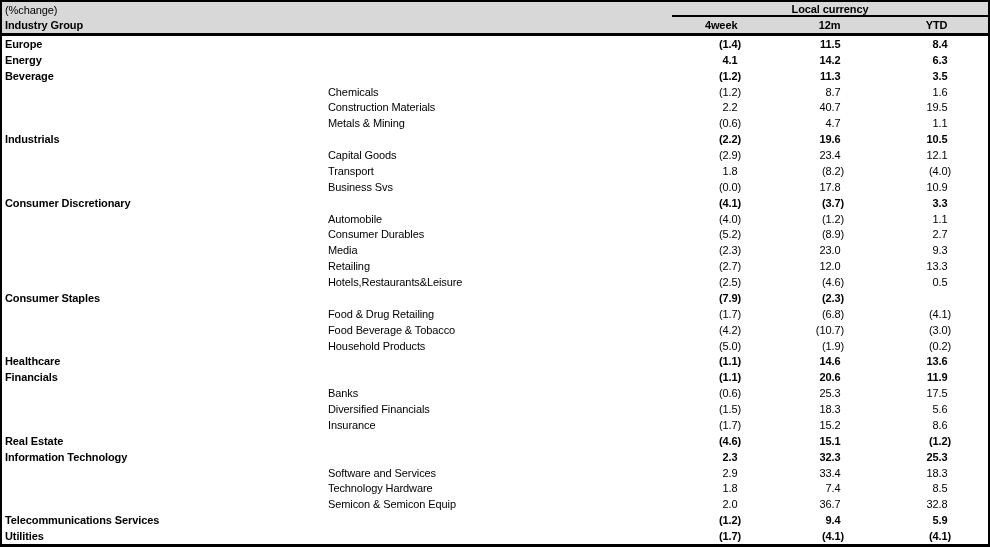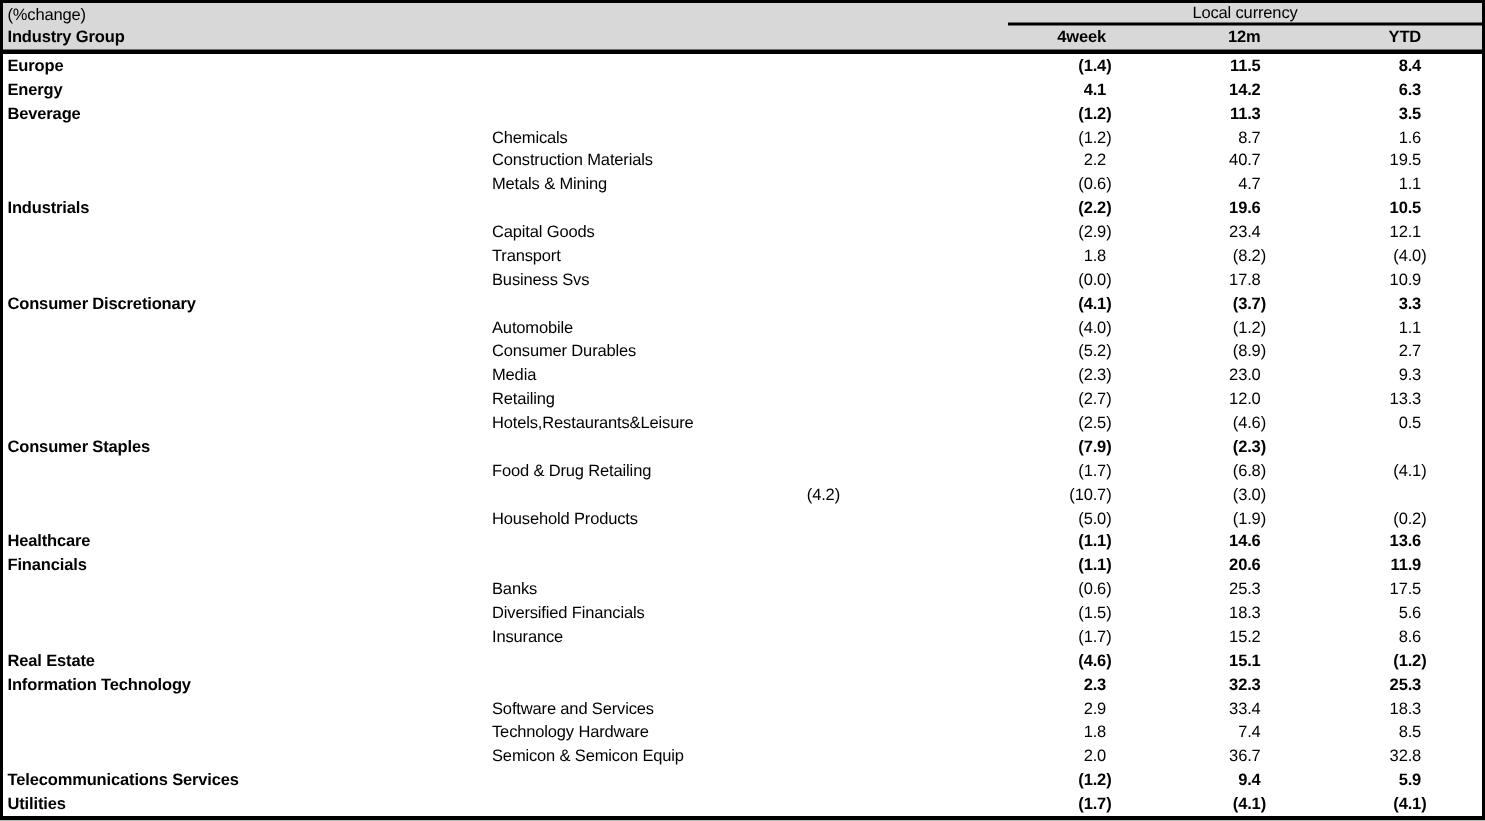--- a/index.html
+++ b/index.html
@@ -8,39 +8,39 @@
   .sheet {
     position: relative;
     width: 990px;
     height: 547px;
     border: 2px solid #000;
     border-bottom-width: 3px;
     font-family: "Liberation Sans", sans-serif;
     font-size: 11px;
     color: #000;
     letter-spacing: -0.1px;
-    background: #86efac;
+    background: #0ea5e9;
     overflow: hidden;
   }
 
   
   .thead {
     height: 34px;
     background: #d8d8d8;
     border-bottom: 3px solid #000;
   }
   .hrow1 { position: relative; height: 15px; }
   .pct {
     position: absolute; left: 3px; top: 0; bottom: 0;
     display: flex; align-items: center;
   }
   .lc {
     position: absolute; left: 670px; right: 0; top: 0; bottom: 0;
     display: flex; align-items: center; justify-content: center;
-    font-weight: normal;
+    font-weight: bold;
     border-bottom: 2px solid #000;
   }
   .hrow2 { height: 16px; }
 
   
   .grid {
     display: grid;
     grid-template-columns: 326px 232px 181px 103px 107px 1fr;
     align-items: center;
   }
@@ -232,20 +232,21 @@
     <div class="c name"></div>
     <div class="c sub">Food &amp; Drug Retailing</div>
     <div class="c num">(1.7)</div>
     <div class="c num">(6.8)</div>
     <div class="c num">(4.1)</div>
     <div class="c gut"></div>
   </div>
 
   <div class="row grid">
     <div class="c name"></div>
+    <div class="c sub">Food Beverage &amp; Tobacco</div>
     <div class="c num">(4.2)</div>
     <div class="c num">(10.7)</div>
     <div class="c num">(3.0)</div>
     <div class="c gut"></div>
   </div>
 
   <div class="row grid">
     <div class="c name"></div>
     <div class="c sub">Household Products</div>
     <div class="c num">(5.0)</div>

